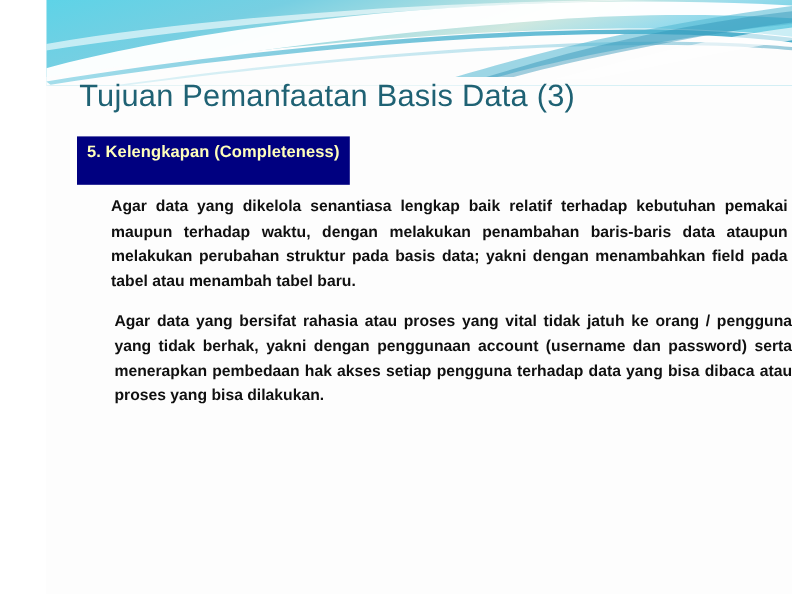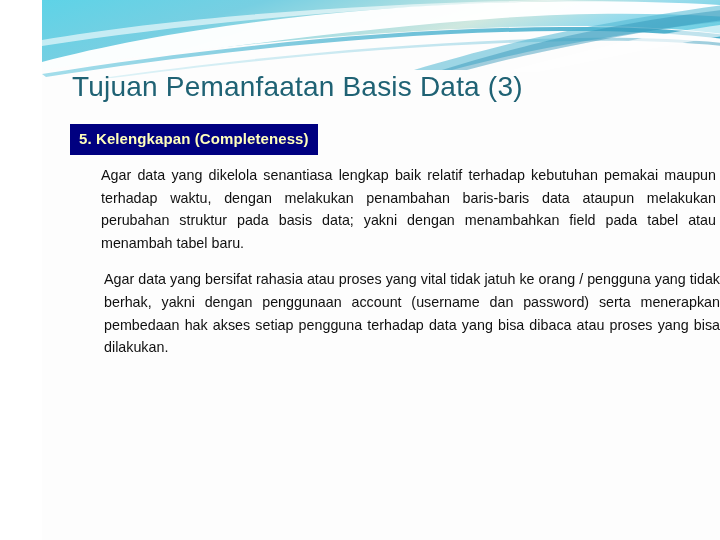--- a/index.html
+++ b/index.html
@@ -64,33 +64,34 @@
     position: relative;
   }
 
   .section-heading {
     display: inline-block;
     background: #000080;
     color: #ffffbb;
     font-size: 15px;
     font-weight: bold;
     line-height: 20px;
-    padding: 5px 9px 6px 9px;
+    padding: 5px 9px 19px 9px;
     margin-left: 28px;
     letter-spacing: 0.1px;
     white-space: nowrap;
   }
 
   .section-body {
     margin: 9px 46px 0 59px;
     font-size: 14.3px;
     line-height: 22.6px;
     color: #101010;
     text-align: justify;
     text-justify: inter-word;
+    font-weight: bold;
   }
 
   #section-completeness .section-body {
     margin-top: 9px;
   }
 
   #section-security {
     margin-top: 14px;
   }
   #section-security .section-body {

